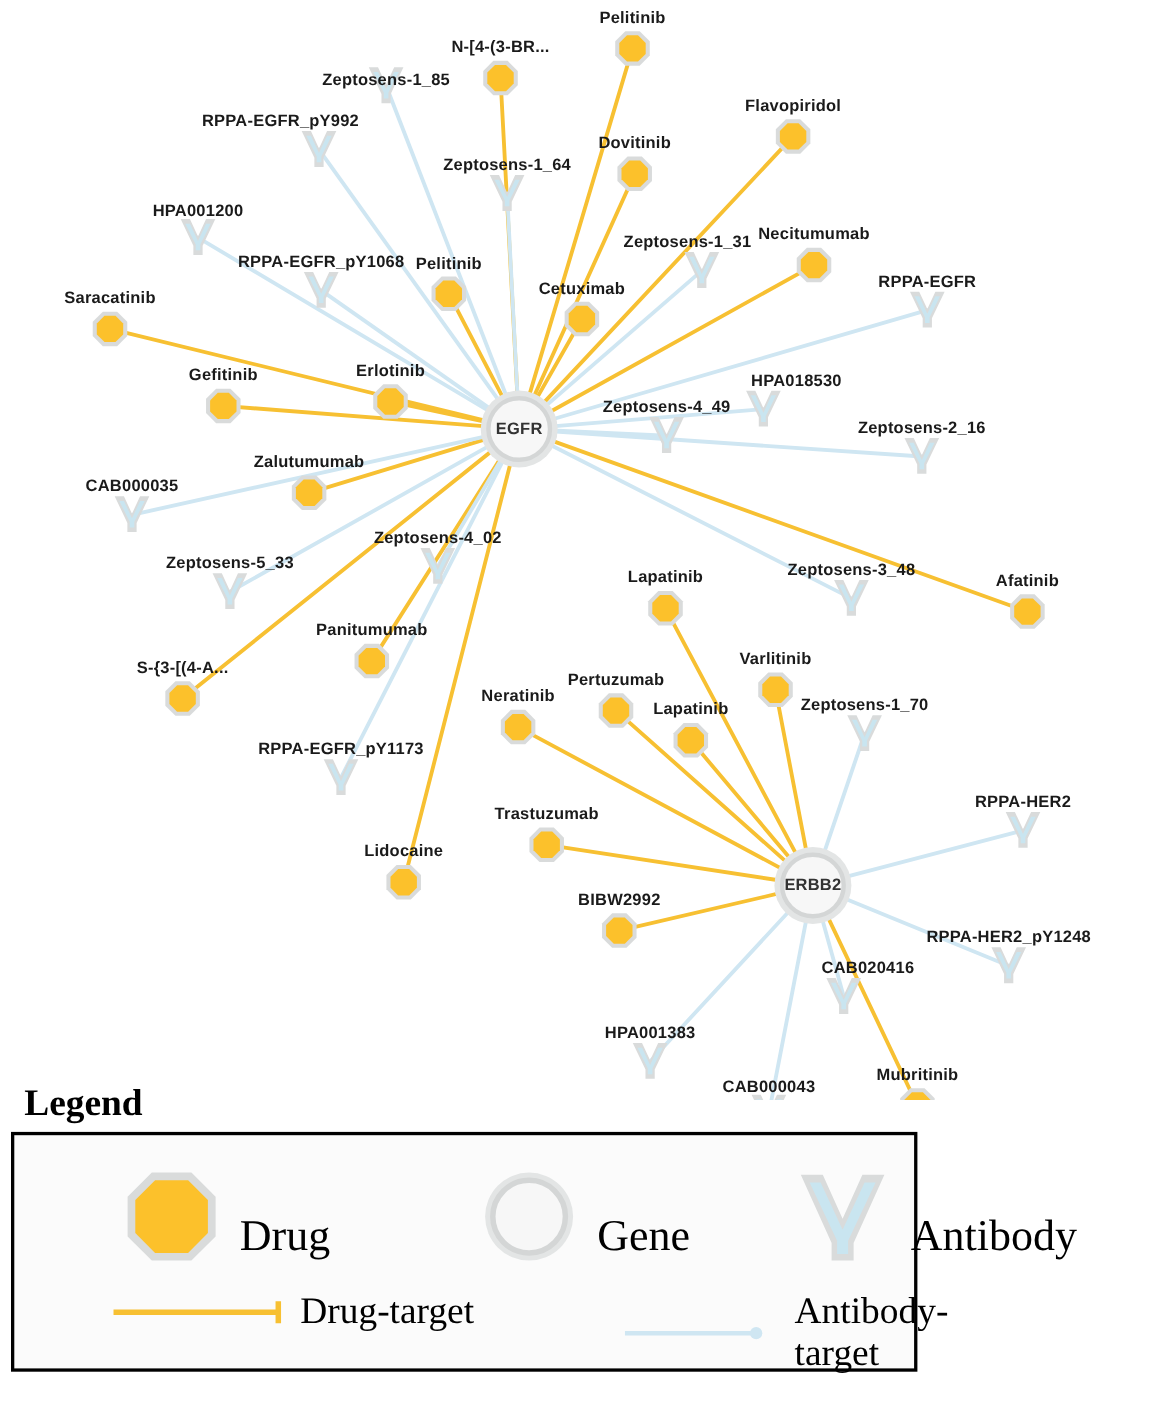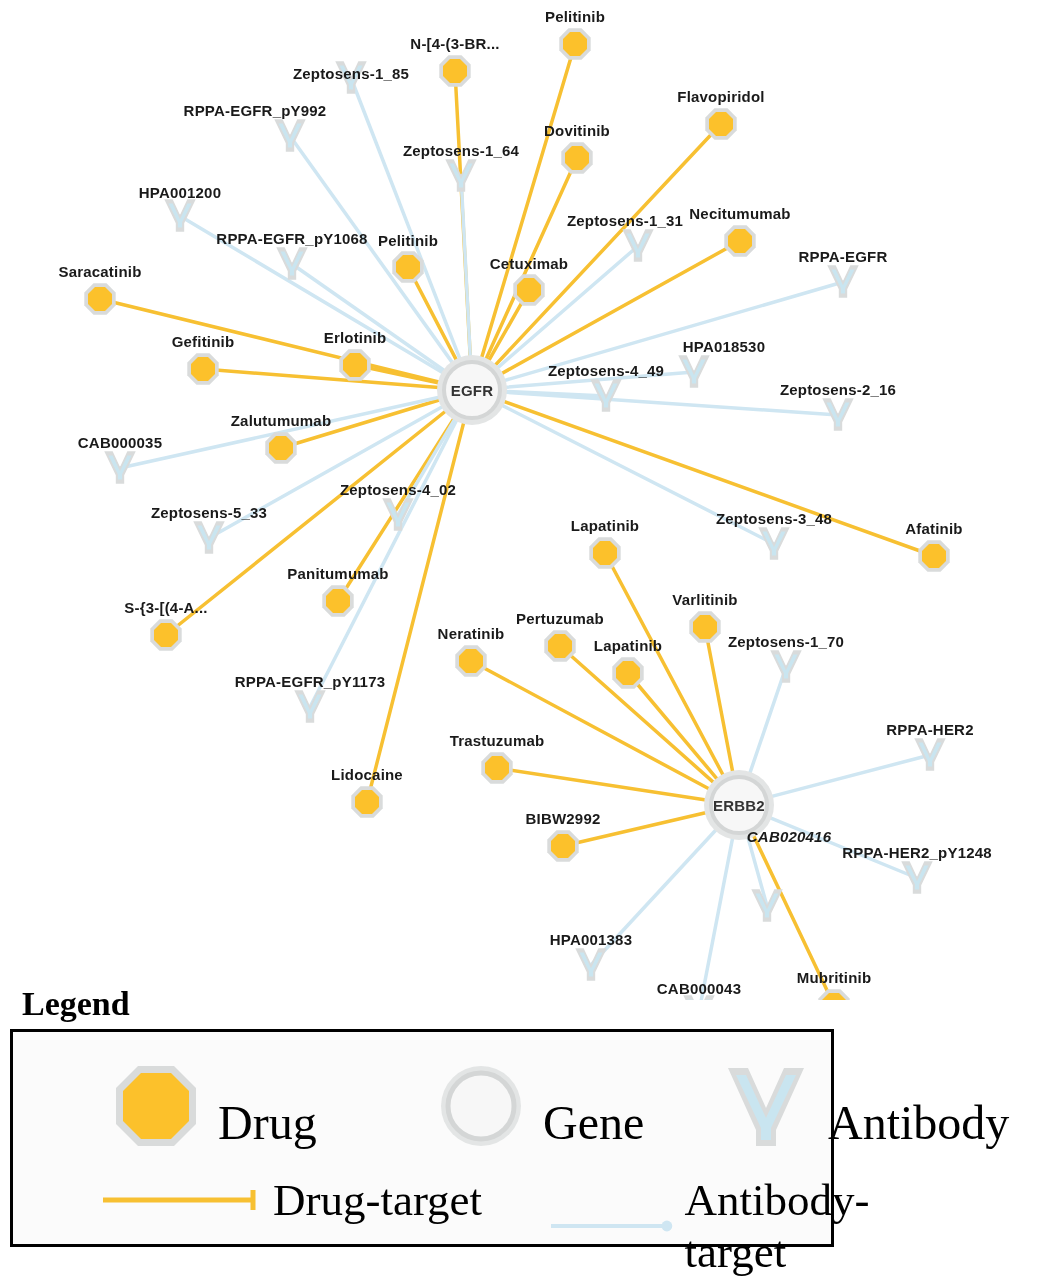--- a/index.html
+++ b/index.html
@@ -57,28 +57,28 @@
     background: #fbfbfb;
     position: relative;
   }
   .legend-item {
     position: absolute;
     display: flex;
     align-items: center;
   }
   .legend-text {
     font-family: "Liberation Serif", serif;
-    font-size: 48px;
+    font-size: 40px;
     color: #000000;
     margin-left: 14px;
     margin-top: 32px;
   }
   .legend-text-sm {
     font-family: "Liberation Serif", serif;
-    font-size: 45px;
+    font-size: 34px;
     color: #000000;
     margin-left: 10px;
   }
 </style>
 </head>
 <body>
 
 <div id="network">
   <svg id="graph-svg" width="1059" height="1000" viewBox="0 0 1059 1000" xmlns="http://www.w3.org/2000/svg">
     <g id="edges-layer">
@@ -349,21 +349,21 @@
       <div class="node-label" style="left: 606px; top: 370px;">Zeptosens-4_49</div>
       <div class="node-label" style="left: 838px; top: 389px;">Zeptosens-2_16</div>
       <div class="node-label" style="left: 120px; top: 442px;">CAB000035</div>
       <div class="node-label" style="left: 398px; top: 489px;">Zeptosens-4_02</div>
       <div class="node-label" style="left: 209px; top: 512px;">Zeptosens-5_33</div>
       <div class="node-label" style="left: 774px; top: 518px;">Zeptosens-3_48</div>
       <div class="node-label" style="left: 786px; top: 641px;">Zeptosens-1_70</div>
       <div class="node-label" style="left: 310px; top: 681px;">RPPA-EGFR_pY1173</div>
       <div class="node-label" style="left: 930px; top: 729px;">RPPA-HER2</div>
       <div class="node-label" style="left: 917px; top: 852px;">RPPA-HER2_pY1248</div>
-      <div class="node-label" style="left: 789px; top: 836px; font-style: italic;">CAB020416</div>
+      <div class="node-label" style="left: 789px; top: 880px;">CAB020416</div>
       <div class="node-label" style="left: 591px; top: 939px;">HPA001383</div>
       <div class="node-label" style="left: 699px; top: 988px;">CAB000043</div>
       <div class="node-label gene-label" style="left: 472px; top: 390px; text-align: center;">EGFR</div>
       <div class="node-label gene-label" style="left: 739px; top: 805px;">ERBB2</div>
     </div>
 </div>
 
 <div id="legend-wrap">
   <div id="legend-title">Legend</div>
   <div id="legend-box">
@@ -393,21 +393,21 @@
     </div>
 
     <div class="legend-item" style="left:90px; top:142px;">
       <svg width="160" height="30" viewBox="0 0 160 30">
         <line x1="0" y1="15" x2="150" y2="15" stroke="#f7c032" stroke-width="5"></line>
         <line x1="150" y1="5" x2="150" y2="25" stroke="#f7c032" stroke-width="5"></line>
       </svg>
       <span class="legend-text-sm">Drug-target</span>
     </div>
 
-    <div class="legend-item" style="left:538px; top:142px;">
+    <div class="legend-item" style="left:555px; top:142px;gap:17px;">
       <svg width="160" height="30" viewBox="0 0 160 30">
         <line x1="0" y1="15" x2="146" y2="15" stroke="#cfe6f2" stroke-width="5"></line>
         <circle cx="150" cy="15" r="7" fill="#cfe6f2"></circle>
       </svg>
       <span class="legend-text-sm">Antibody-target</span>
     </div>
 
   </div>
 </div>
 

